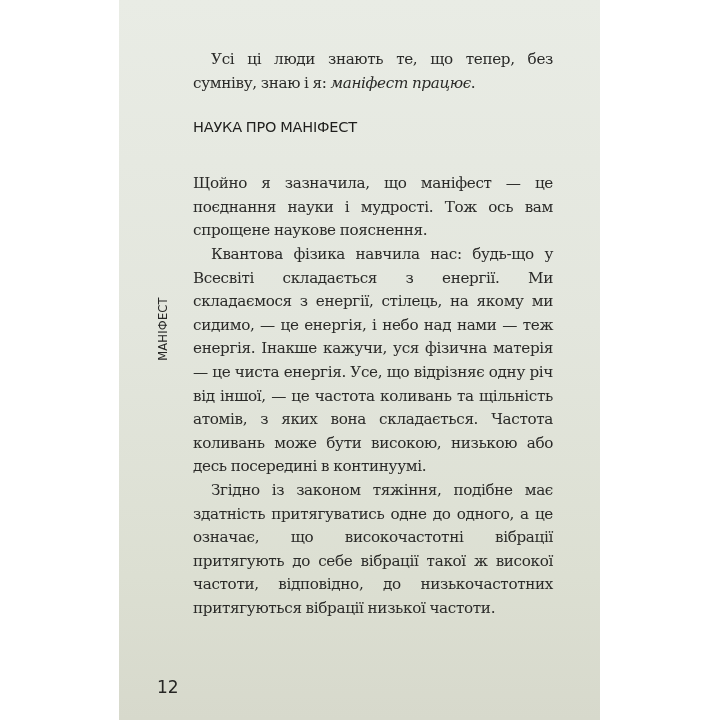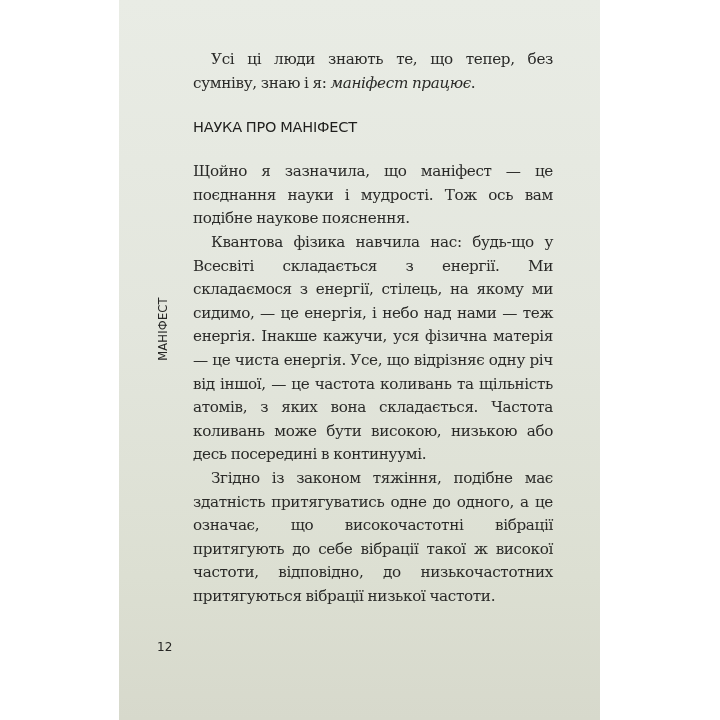--- a/index.html
+++ b/index.html
@@ -39,21 +39,21 @@
     .text-column p.no-indent {
       text-indent: 0;
     }
     .text-column p.last-line-left {
       text-align-last: left;
     }
     .text-column em {
       margin-top: 12px;
     }
     .section-heading {
-      margin: 22px 0 23px 0;
+      margin: 22px 0 35px 0;
       font-family: "DejaVu Sans", "Liberation Sans", sans-serif;
       font-size: 14.5px;
       line-height: 20px;
       letter-spacing: -0.2px;
       color: #1f1f1d;
       text-align: left;
       text-indent: 0;
       font-weight: normal;
     }
     .running-head {
@@ -70,41 +70,41 @@
       transform: translate(-50%, -50%) rotate(-90deg);
       white-space: nowrap;
       font-family: "DejaVu Sans", "Liberation Sans", sans-serif;
       font-size: 11.5px;
       letter-spacing: 0.2px;
       color: #262624;
     }
     .page-number {
       position: absolute;
       left: 38px;
-      top: 640px;
+      top: 677px;
       font-family: "DejaVu Sans", "Liberation Sans", sans-serif;
-      font-size: 12px;
+      font-size: 17px;
       color: #262624;
     }
   </style>
 </head>
 <body>
 
 <div class="page">
 
   <div class="running-head">
     <span>МАНІФЕСТ</span>
   </div>
 
   <div class="text-column">
     <p class="last-line-left"><span>Усі ці люди знають те, що тепер, без сумніву, знаю і я: </span><em>маніфест працює</em><span>.</span></p>
 
     <h2 class="section-heading">НАУКА ПРО МАНІФЕСТ</h2>
 
-    <p class="no-indent">Щойно я зазначила, що маніфест — це поєднання науки і мудрості. Тож ось вам подібне наукове пояснення.</p>
+    <p class="no-indent">Щойно я зазначила, що маніфест — це поєднання науки і мудрості. Тож ось вам спрощене наукове пояснення.</p>
     <p>Квантова фізика навчила нас: будь-що у Всесвіті складається з енергії. Ми складаємося з енергії, стілець, на якому ми сидимо, — це енергія, і небо над нами — теж енергія. Інакше кажучи, уся фізична матерія — це чиста енергія. Усе, що відрізняє одну річ від іншої, — це частота коливань та щільність атомів, з яких вона складається. Частота коливань може бути високою, низькою або десь посередині в континуумі.</p>
     <p>Згідно із законом тяжіння, подібне має здатність притягуватись одне до одного, а це означає, що високочастотні вібрації притягують до себе вібрації такої ж високої частоти, відповідно, до низькочастотних притягуються вібрації низької частоти.</p>
 
   </div>
 
   <div class="page-number">12</div>
 
 </div>
 
 </body></html>

